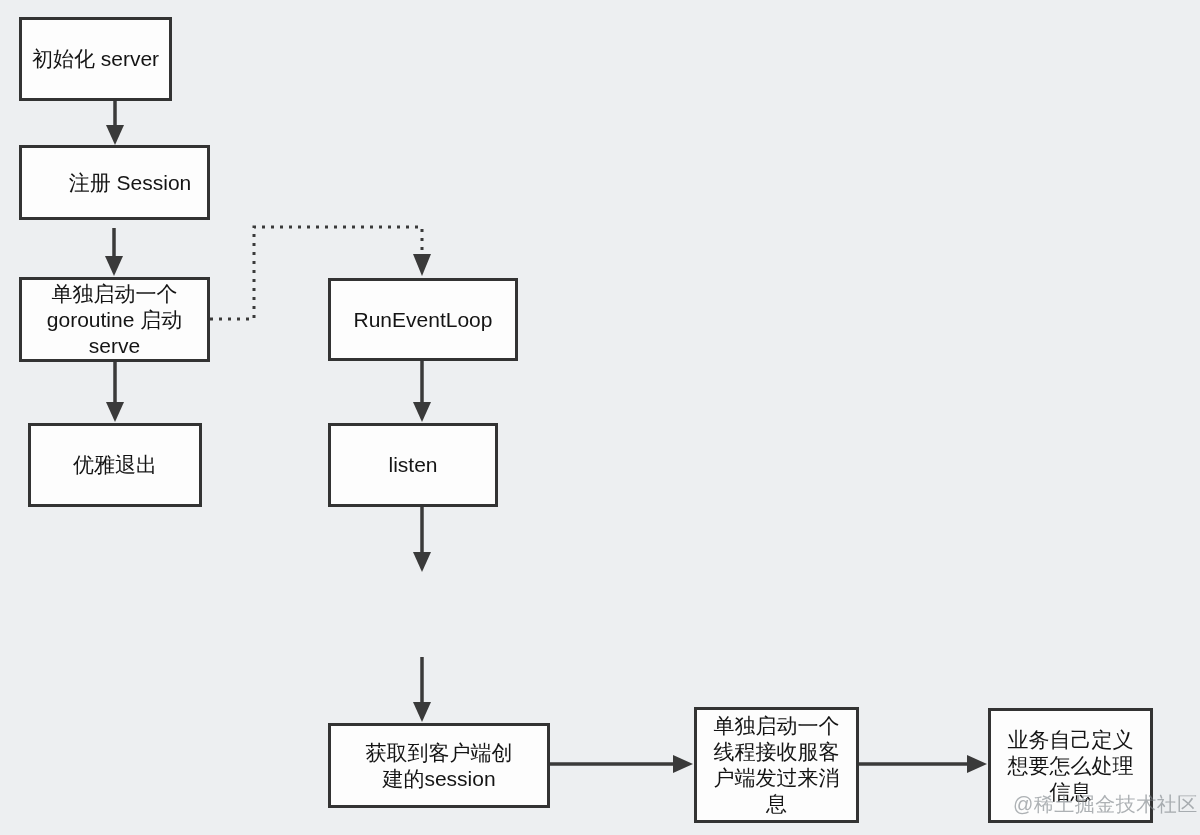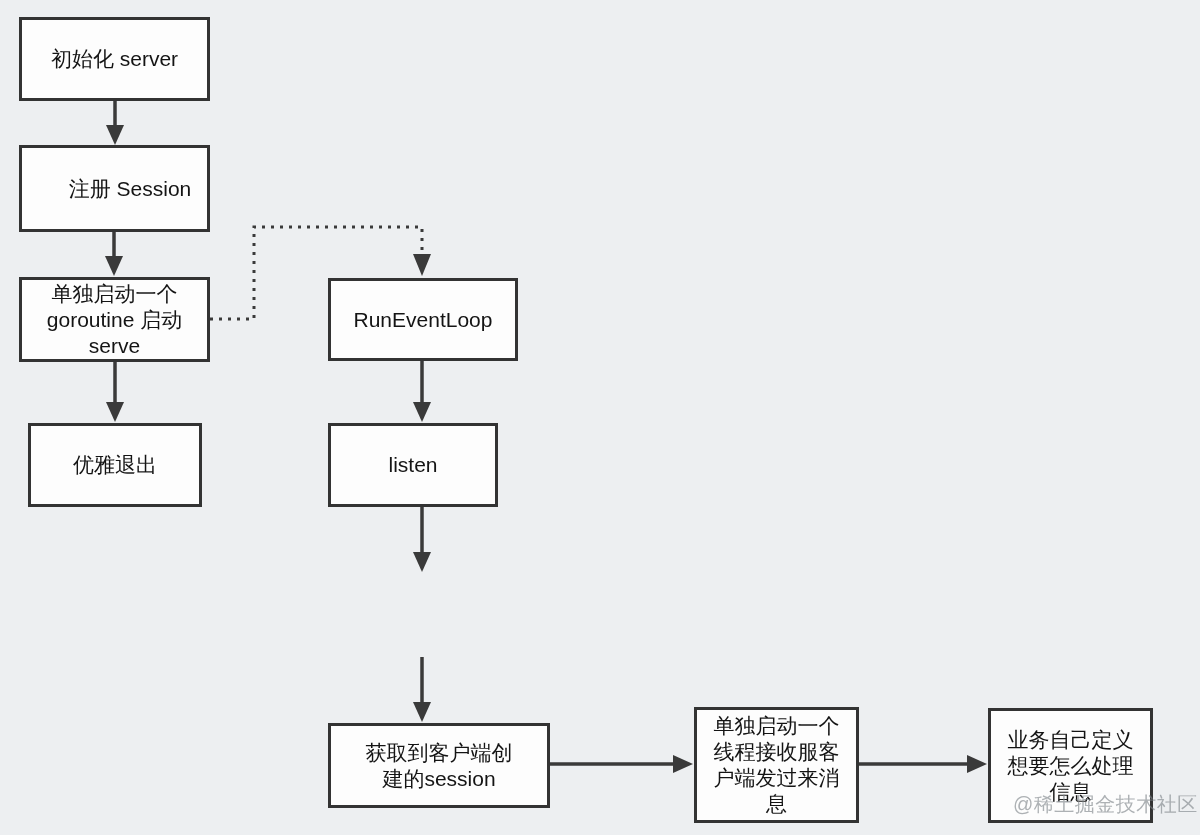--- a/index.html
+++ b/index.html
@@ -88,23 +88,23 @@
     <g stroke="#3a3a3a" fill="#3a3a3a">
       <line x1="518" y1="764" x2="675" y2="764" stroke-width="3.5"></line>
       <polygon points="673,755 673,773 693,764" stroke="none"></polygon>
     </g>
     <g stroke="#3a3a3a" fill="#3a3a3a">
       <line x1="858" y1="764" x2="969" y2="764" stroke-width="3.5"></line>
       <polygon points="967,755 967,773 987,764" stroke="none"></polygon>
     </g>
   </svg>
 
-  <div class="node" style="left:19px;  top:17px;  width:191px; height:84px;">初始化 server</div>
+  <div class="node" style="left:19px;  top:17px;  width:153px; height:84px;">初始化 server</div>
 
-  <div class="node" style="left:19px;  top:145px; width:191px; height:87px;padding-left:31px;">注册 Session</div>
+  <div class="node" style="left:19px;  top:145px; width:191px; height:75px;padding-left:31px;">注册 Session</div>
 
   <div class="node" style="left:19px;  top:277px; width:191px; height:85px;">单独启动一个
 goroutine 启动
 serve</div>
 
   <div class="node" style="left:28px;  top:423px; width:174px; height:84px;">优雅退出</div>
 
   <div class="node" style="left:328px; top:278px; width:190px; height:83px;">RunEventLoop</div>
 
   <div class="node" style="left:328px; top:423px; width:170px; height:84px;">listen</div>

